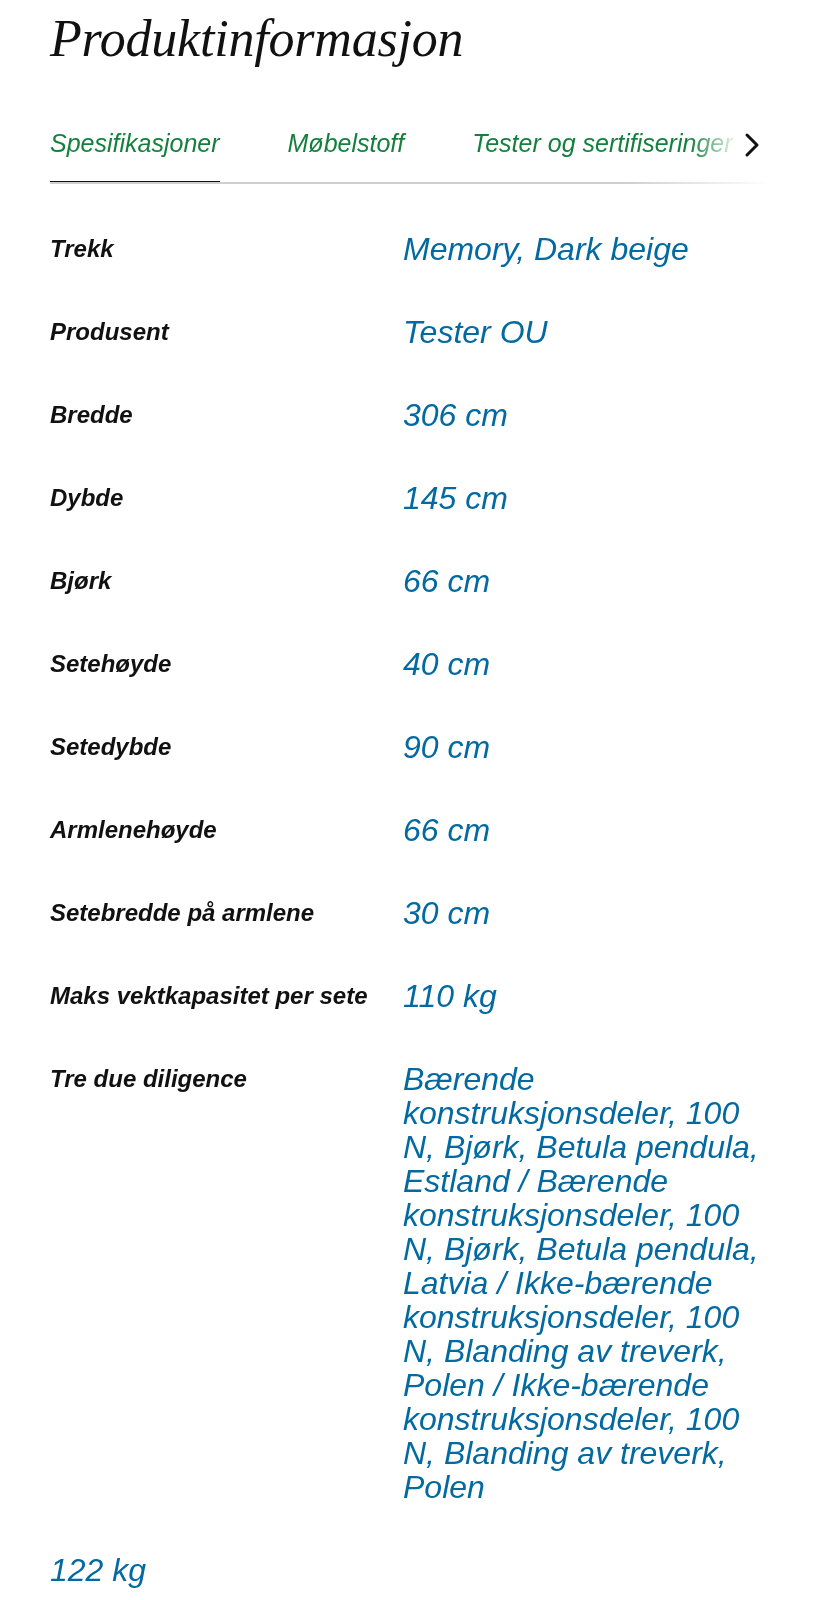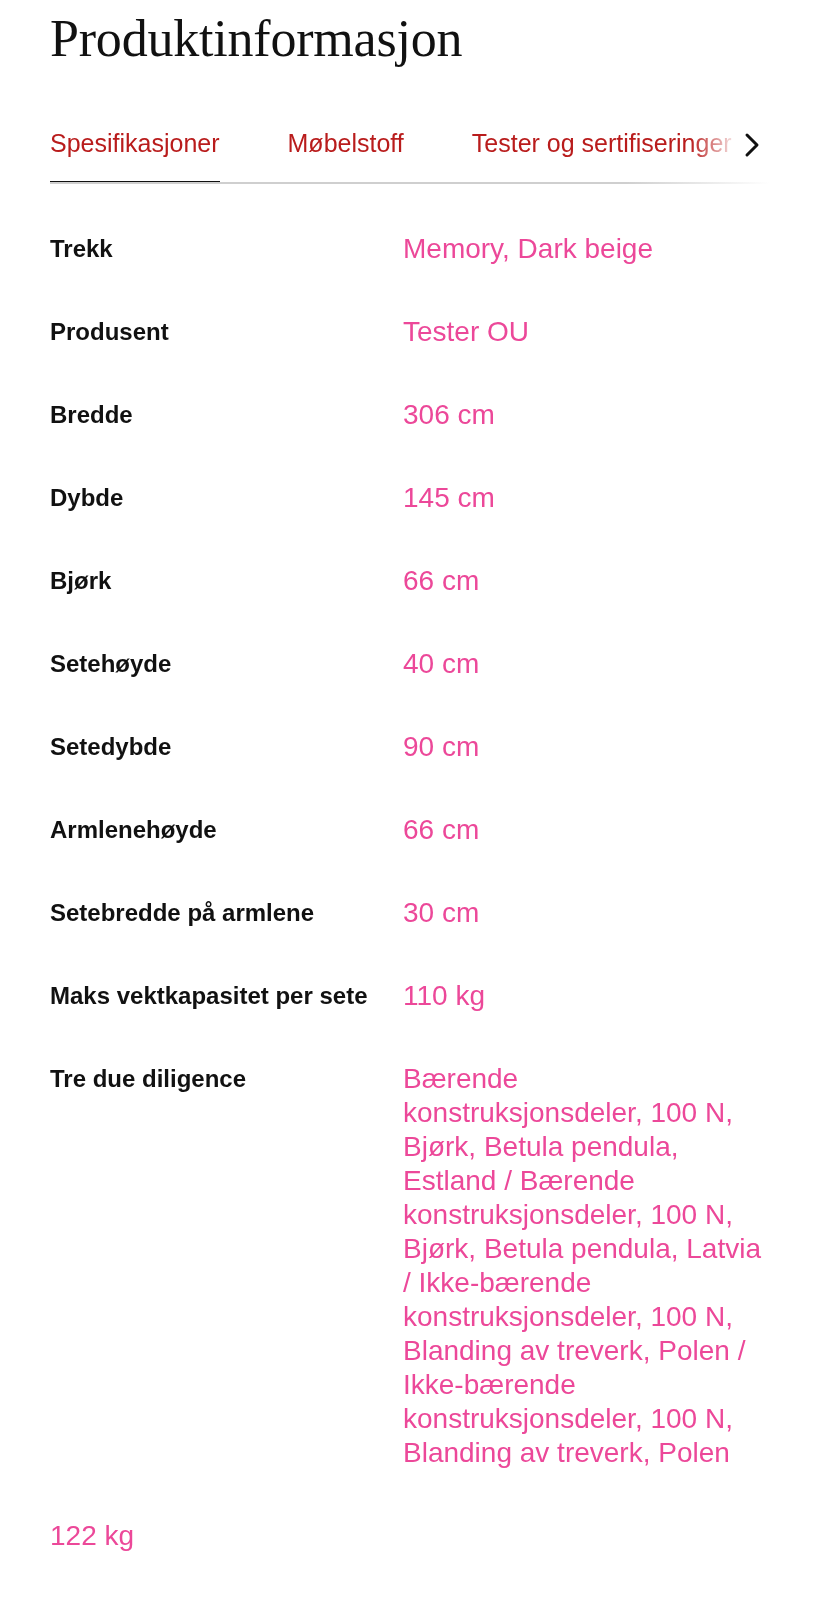--- a/index.html
+++ b/index.html
@@ -1,36 +1,36 @@
 <!DOCTYPE html>
 <html><head>
   <meta charset="utf-8">
   <style>
     * { box-sizing: border-box; margin: 0; padding: 0; }
     html, body { width: 820px; height: 1600px; background: #ffffff; overflow: hidden; }
     body { color: #111111; font-family: "Liberation Sans", "DejaVu Sans", sans-serif; }
 
-    .page { position: relative; width: 820px; height: 1600px; padding: 0 54px; }
+    .page { position: relative; width: 820px; height: 1600px; padding: 0 54px; font-style: italic; }
 
     .title {
       position: absolute; left: 50px; top: 4px;
       font-family: "Liberation Serif", "DejaVu Serif", serif;
       font-weight: 400; font-size: 52px; line-height: 70px;
       letter-spacing: -0.2px; color: #111111;
     }
 
     .tabs-wrap {
       position: absolute; left: 50px; top: 118px; width: 720px; height: 68px;
     }
     .tabs {
       position: relative; display: flex; align-items: flex-start;
       white-space: nowrap; overflow: hidden; height: 68px; width: 710px;
     }
     .tab {
-      font-size: 25px; line-height: 30px; color: #b91c1c;
+      font-size: 25px; line-height: 30px; color: #15803d;
       padding-top: 10px; margin-right: 68px; cursor: pointer;
       position: relative; height: 68px;
     }
     .tab.active::after {
       content: ""; position: absolute; left: 0; right: 0; top: 63px;
       height: 3px; background: #111111;
     }
     .tabs-fade {
       position: absolute; right: 10px; top: 0; width: 70px; height: 68px;
       background: linear-gradient(to right, rgba(255,255,255,0) 0%, rgba(255,255,255,0.85) 60%, #ffffff 100%);
@@ -45,22 +45,22 @@
       display: flex; align-items: center; justify-content: center; cursor: pointer;
     }
 
     .specs { position: absolute; left: 50px; top: 232px; width: 720px; }
     .row { display: flex; align-items: flex-start; margin-bottom: 49px; }
     .row .label {
       width: 353px; font-weight: 700; font-size: 24px; line-height: 34px;
       color: #111111; padding-right: 20px;
     }
     .row .value {
-      width: 360px; font-weight: 400; font-size: 28px; line-height: 34px;
-      color: #ec4899;
+      width: 360px; font-weight: 400; font-size: 32px; line-height: 34px;
+      color: #0369a1;
     }
   </style>
 </head>
 <body>
 
 <div class="page">
 
   <h1 class="title">Produktinformasjon</h1>
 
   <div class="tabs-wrap">

